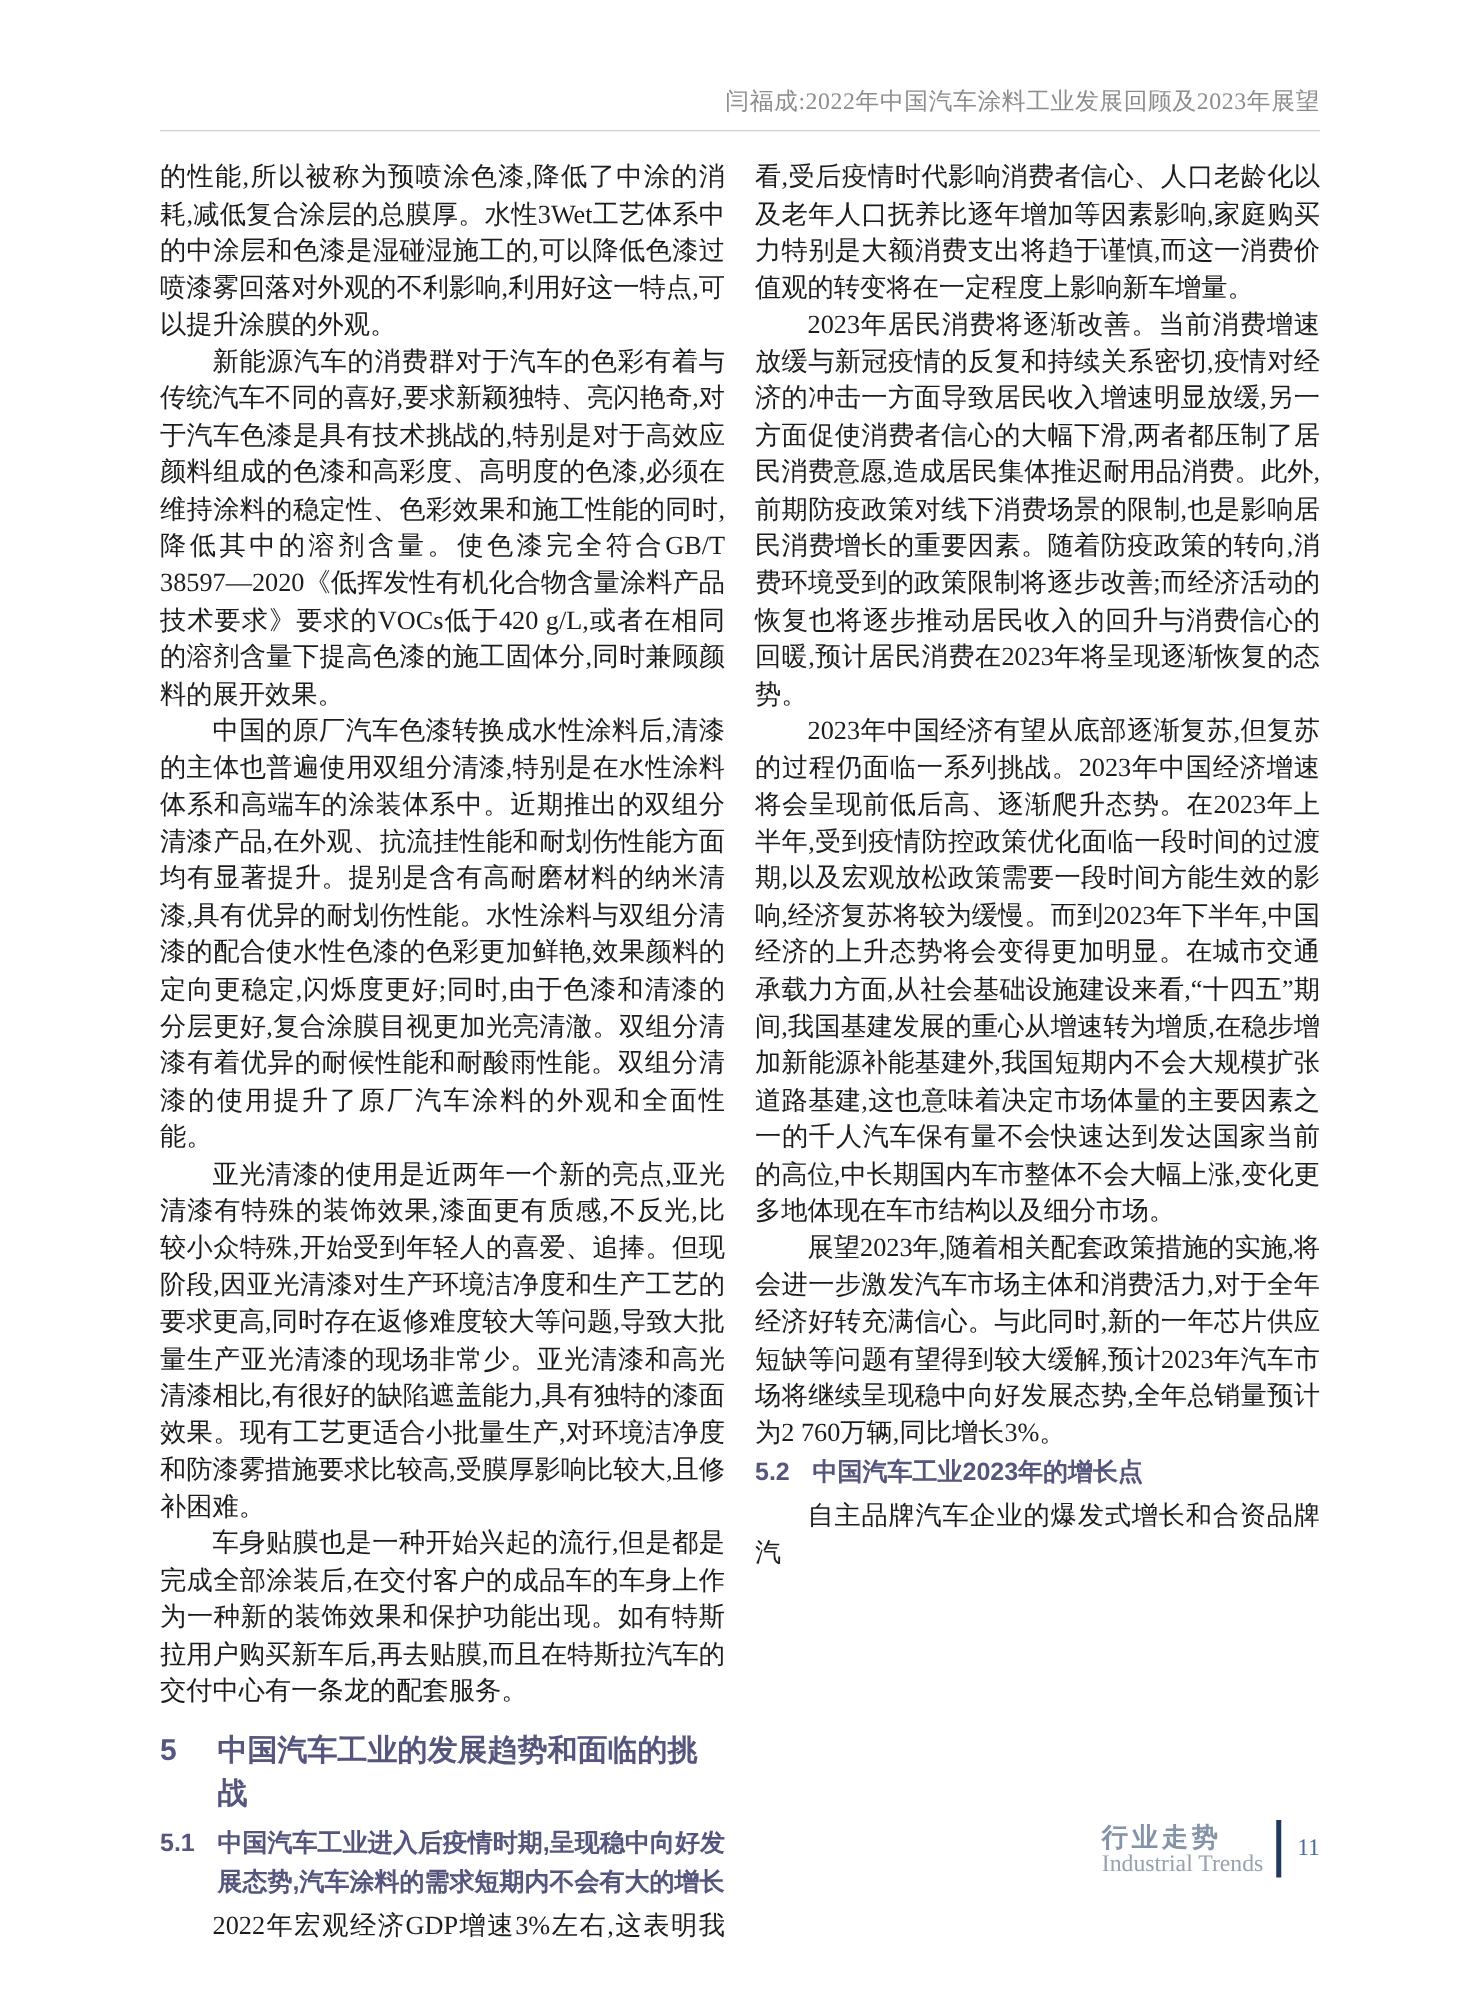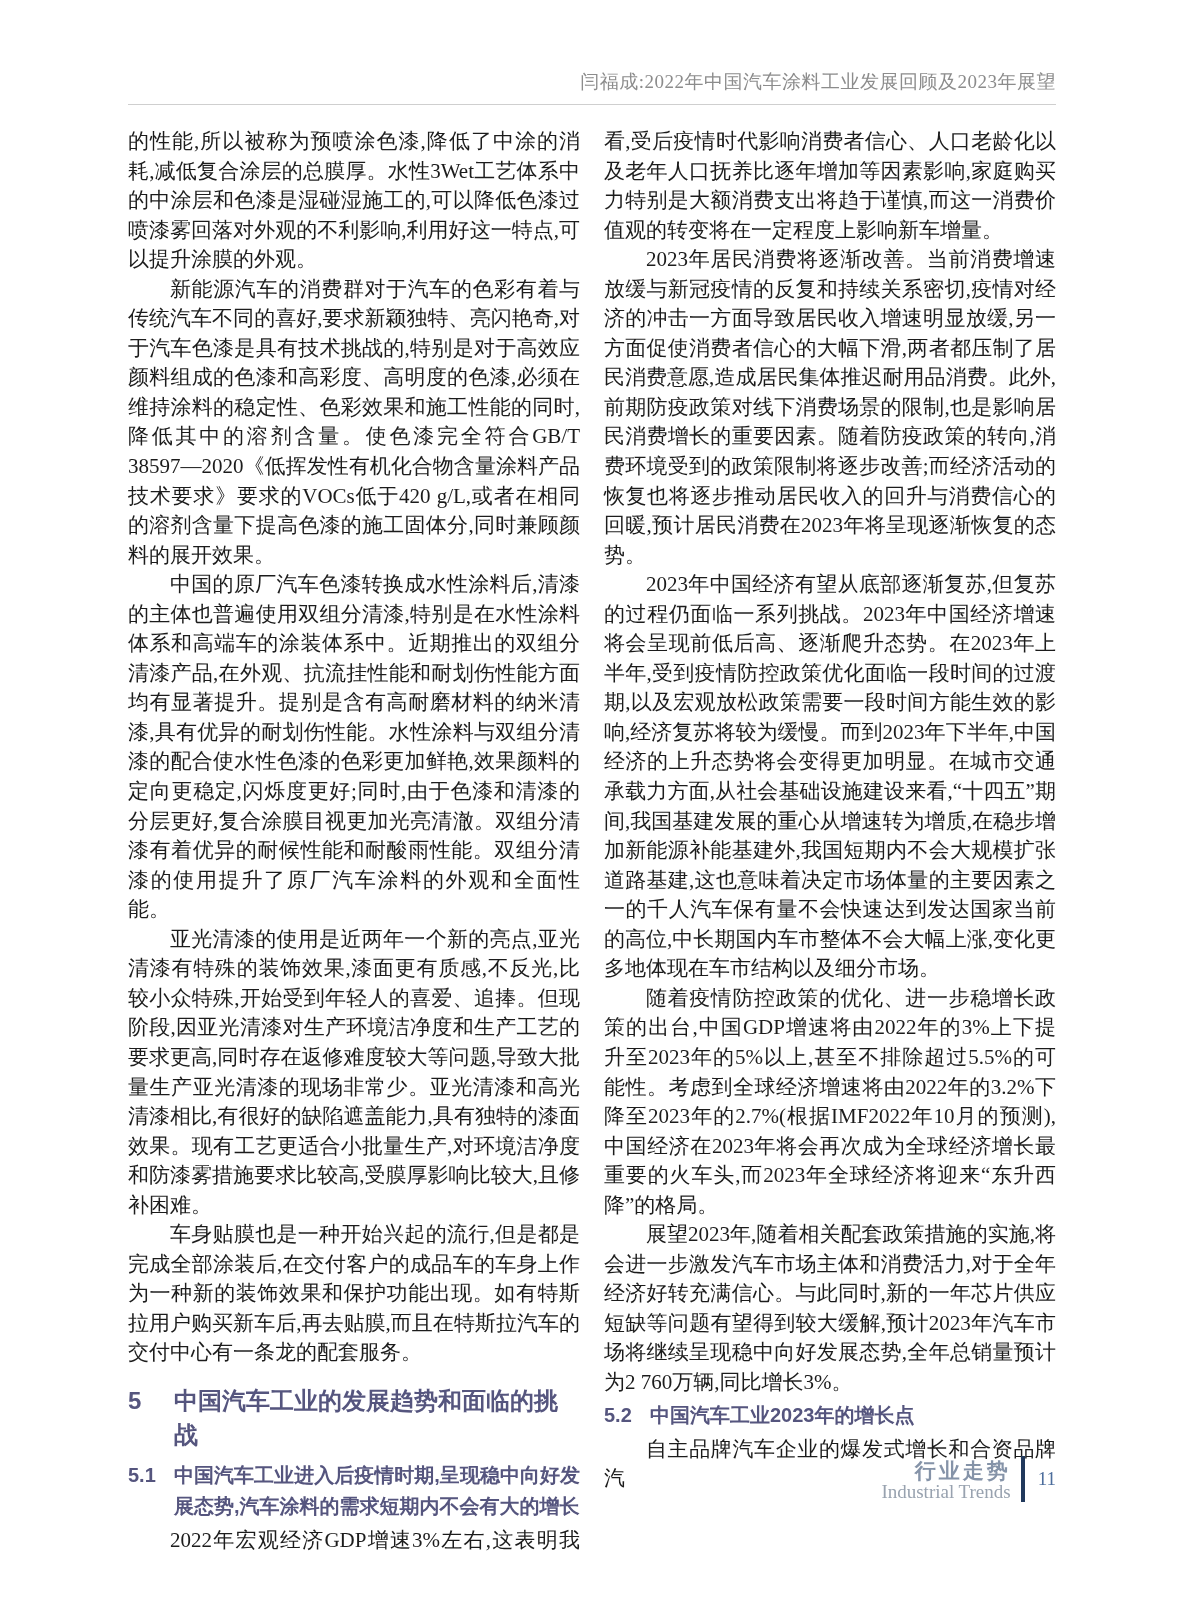--- a/index.html
+++ b/index.html
@@ -42,21 +42,21 @@
     font-weight:bold; font-size:20px; line-height:31px;
     margin:2px 0 4px 0; text-align:left;justify-content:center;
   }
   .hsub .num { width:46px; flex-shrink:0; }
   .hsub .txt { flex:1; text-align:justify; }
   
   .footer {
     position:absolute; right:131px; bottom:50px;
     display:flex; align-items:center;
   }
-  .footer .labels { text-align:right;margin-left:15px; }
+  .footer .labels { text-align:left;margin-left:15px; }
   .footer .zh {
     font-family:"Liberation Sans","DejaVu Sans",sans-serif;
     font-weight:bold; font-size:21px; letter-spacing:3px;
     color:#8593a8; line-height:24px;
   }
   .footer .en {
     font-size:19px; color:#98a2af; line-height:17px;
     font-family:"Liberation Serif","DejaVu Serif",serif;
   }
   .footer .bar { width:4px; height:46px; background:#21395c; margin:0 13px 0 10px; }
@@ -89,21 +89,20 @@
         <span class="txt">中国汽车工业进入后疫情时期,呈现稳中向好发展态势,汽车涂料的需求短期内不会有大的增长</span>
       </div>
 
       <p>2022年宏观经济GDP增速3%左右,这表明我国经济已进入低速增长通道。在此背景下,从需求端来</p>
     </div>
 
     <div class="col">
       <p class="noindent">看,受后疫情时代影响消费者信心、人口老龄化以及老年人口抚养比逐年增加等因素影响,家庭购买力特别是大额消费支出将趋于谨慎,而这一消费价值观的转变将在一定程度上影响新车增量。</p>
       <p>2023年居民消费将逐渐改善。当前消费增速放缓与新冠疫情的反复和持续关系密切,疫情对经济的冲击一方面导致居民收入增速明显放缓,另一方面促使消费者信心的大幅下滑,两者都压制了居民消费意愿,造成居民集体推迟耐用品消费。此外,前期防疫政策对线下消费场景的限制,也是影响居民消费增长的重要因素。随着防疫政策的转向,消费环境受到的政策限制将逐步改善;而经济活动的恢复也将逐步推动居民收入的回升与消费信心的回暖,预计居民消费在2023年将呈现逐渐恢复的态势。</p>
       <p>2023年中国经济有望从底部逐渐复苏,但复苏的过程仍面临一系列挑战。2023年中国经济增速将会呈现前低后高、逐渐爬升态势。在2023年上半年,受到疫情防控政策优化面临一段时间的过渡期,以及宏观放松政策需要一段时间方能生效的影响,经济复苏将较为缓慢。而到2023年下半年,中国经济的上升态势将会变得更加明显。在城市交通承载力方面,从社会基础设施建设来看,“十四五”期间,我国基建发展的重心从增速转为增质,在稳步增加新能源补能基建外,我国短期内不会大规模扩张道路基建,这也意味着决定市场体量的主要因素之一的千人汽车保有量不会快速达到发达国家当前的高位,中长期国内车市整体不会大幅上涨,变化更多地体现在车市结构以及细分市场。</p>
-      <p>随着疫情防控政策的优化、进一步稳增长政策的出台,中国GDP增速将由2022年的3%上下提升至2023年的5%以上,甚至不排除超过5.5%的可能性。考虑到全球经济增速将由2022年的3.2%下降至2023年的2.7%(根据IMF2022年10月的预测),中国经济在2023年将会再次成为全球经济增长最重要的火车头,而2023年全球经济将迎来“东升西降”的格局。</p>
       <p>展望2023年,随着相关配套政策措施的实施,将会进一步激发汽车市场主体和消费活力,对于全年经济好转充满信心。与此同时,新的一年芯片供应短缺等问题有望得到较大缓解,预计2023年汽车市场将继续呈现稳中向好发展态势,全年总销量预计为2 760万辆,同比增长3%。</p>
 
       <div class="hsub">
         <span class="num">5.2</span>
         <span class="txt">中国汽车工业2023年的增长点</span>
       </div>
 
       <p>自主品牌汽车企业的爆发式增长和合资品牌汽</p>
     </div>
 

